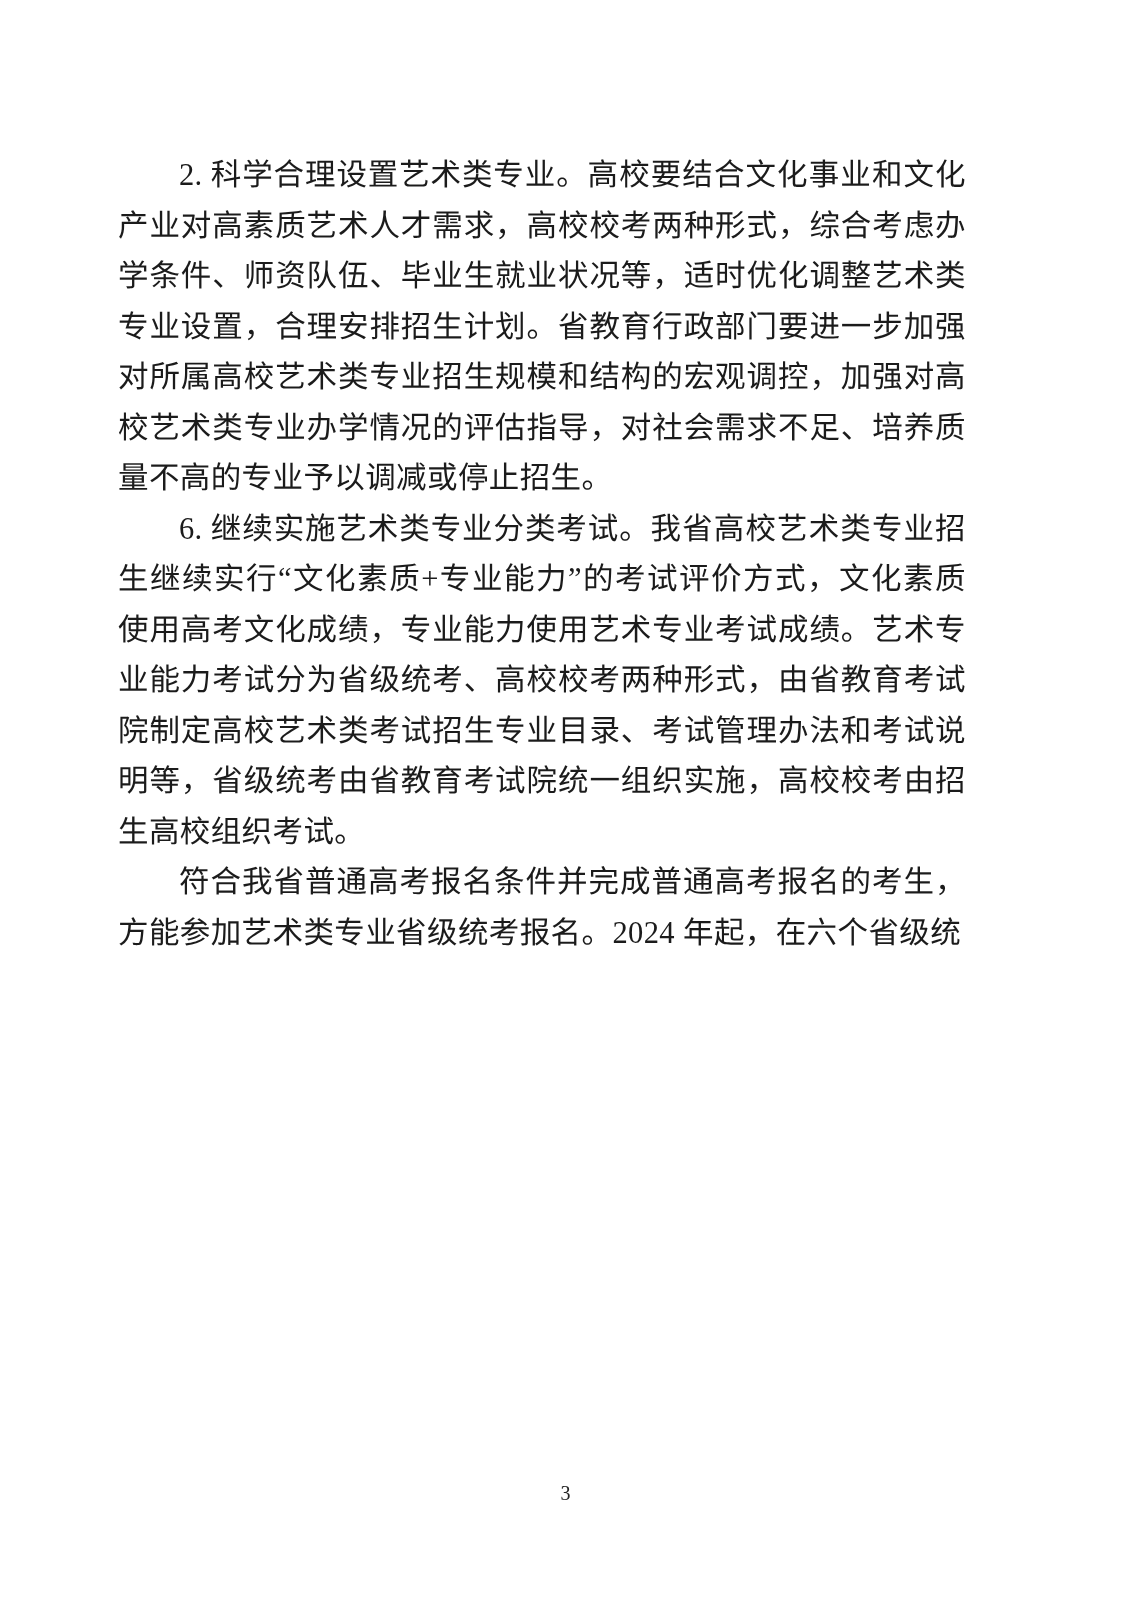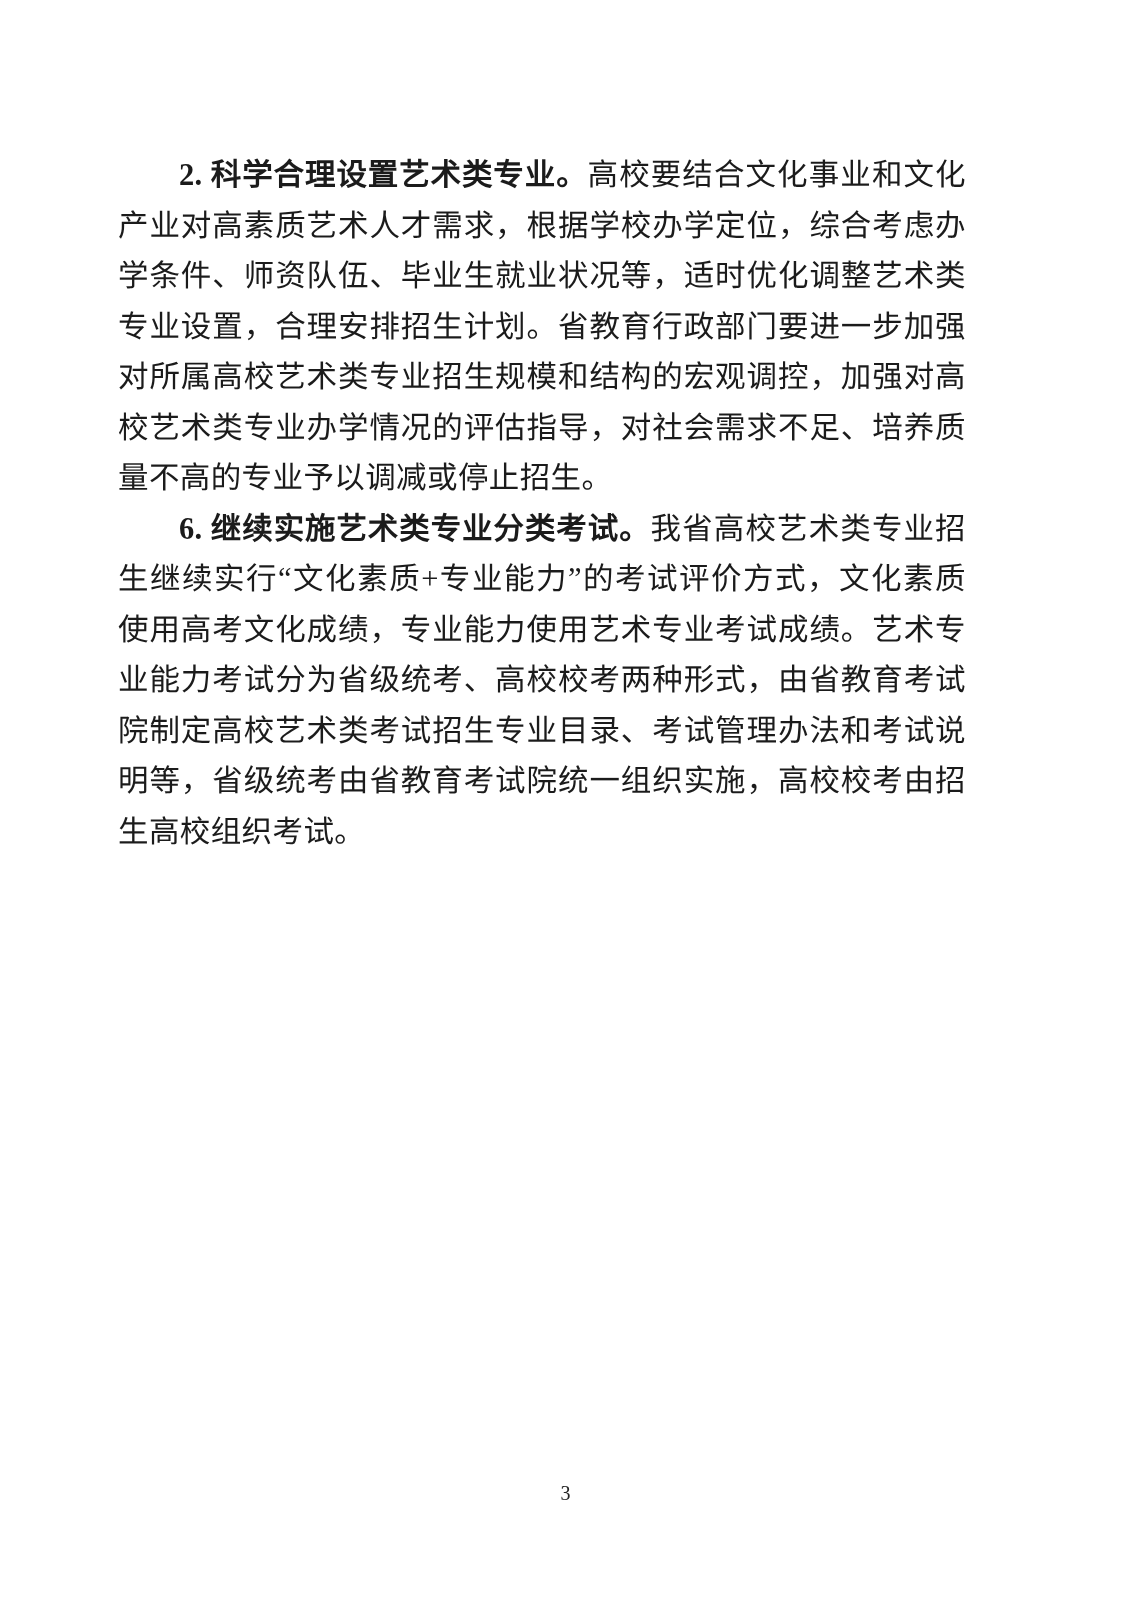--- a/index.html
+++ b/index.html
@@ -30,21 +30,21 @@
     line-height: 50.5px;
     letter-spacing: 0.4px;
     color: #1b1b1b;
     text-align: justify;
     text-justify: inter-ideograph;
     text-indent: 61px;
     margin: 0 0 0 0;
     font-family: "Liberation Serif", "DejaVu Serif", serif;
   }
   .para .lead {
-    font-weight: bold;
+    font-weight: normal;
     letter-spacing: 0.2px;
   }
   .page-number {
     position: absolute;
     left: 0;
     right: 0;
     bottom: 95px;
     text-align: center;
     font-size: 20px;
     color: #222;
@@ -52,26 +52,29 @@
   }
 </style>
 </head>
 <body>
 
 <div class="page">
 
   <div class="content">
 
     <p class="para">
-      <span class="lead">2. 科学合理设置艺术类专业。</span><span>高校要结合文化事业和文化产业对高素质艺术人才需求，根据学校办学定位，综合考虑办学条件、师资队伍、毕业生就业状况等，适时优化调整艺术类专业设置，合理安排招生计划。省教育行政部门要进一步加强对所属高校艺术类专业招生规模和结构的宏观调控，加强对高校艺术类专业办学情况的评估指导，对社会需求不足、培养质量不高的专业予以调减或停止招生。</span>
+      <span class="lead">2. 科学合理设置艺术类专业。</span><span>高校要结合文化事业和文化产业对高素质艺术人才需求，高校校考两种形式，综合考虑办学条件、师资队伍、毕业生就业状况等，适时优化调整艺术类专业设置，合理安排招生计划。省教育行政部门要进一步加强对所属高校艺术类专业招生规模和结构的宏观调控，加强对高校艺术类专业办学情况的评估指导，对社会需求不足、培养质量不高的专业予以调减或停止招生。</span>
     </p>
 
     <p class="para">
       <span class="lead">6. 继续实施艺术类专业分类考试。</span><span>我省高校艺术类专业招生继续实行“文化素质+专业能力”的考试评价方式，文化素质使用高考文化成绩，专业能力使用艺术专业考试成绩。艺术专业能力考试分为省级统考、高校校考两种形式，由省教育考试院制定高校艺术类考试招生专业目录、考试管理办法和考试说明等，省级统考由省教育考试院统一组织实施，高校校考由招生高校组织考试。</span>
     </p>
 
 
+    <p class="para">
+      <span>符合我省普通高考报名条件并完成普通高考报名的考生，方能参加艺术类专业省级统考报名。2024 年起，在六个省级统</span>
+    </p>
 
   </div>
 
   <div class="page-number">3</div>
 
 </div>
 
 </body></html>

